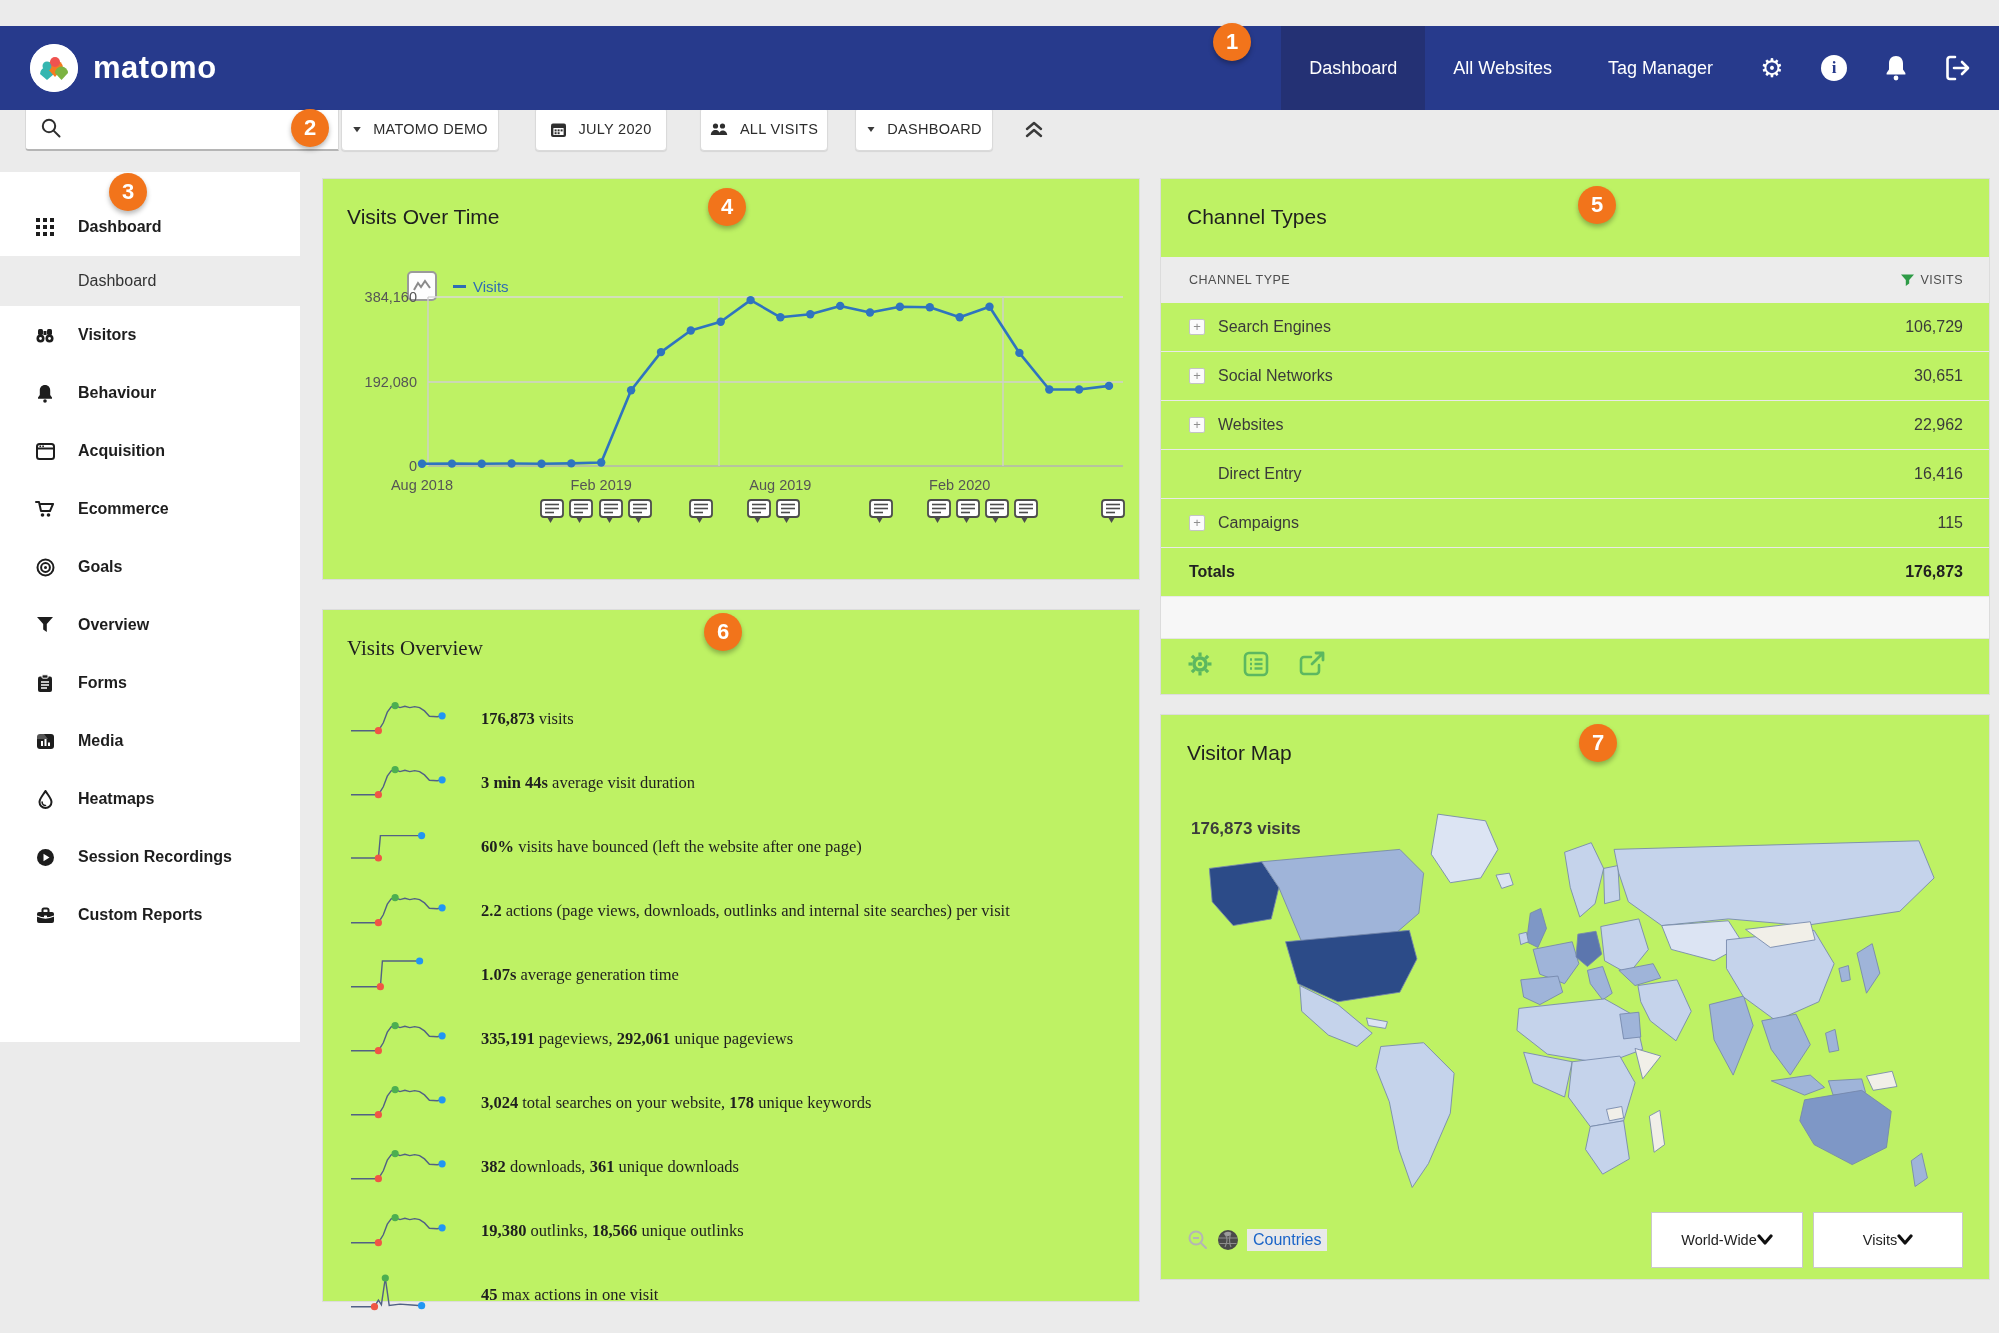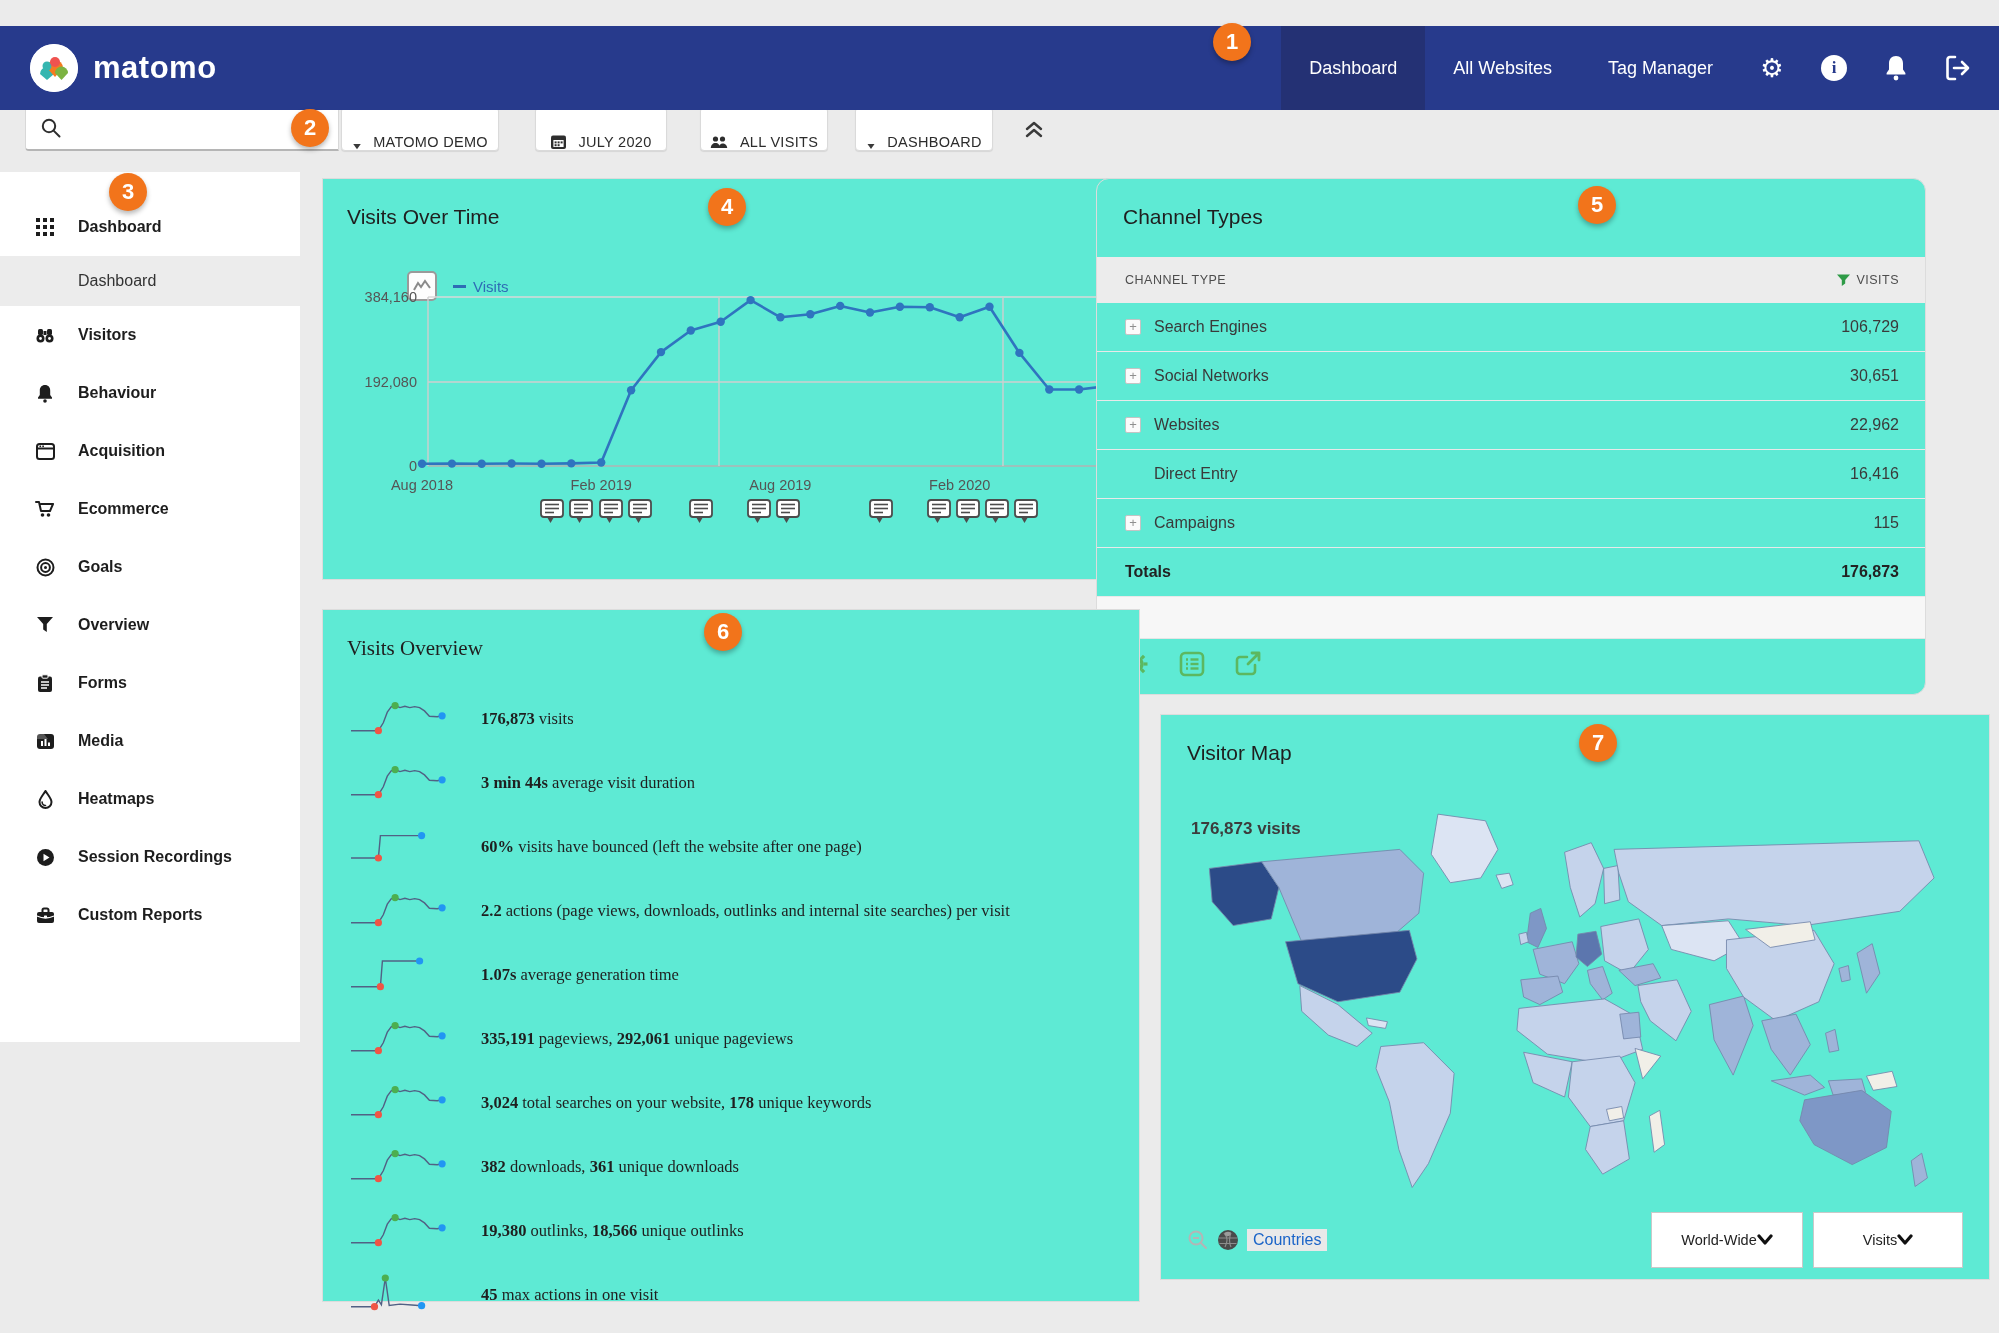--- a/index.html
+++ b/index.html
@@ -20,47 +20,47 @@
   .gear-glyph { font-family: "DejaVu Sans", sans-serif; font-size: 26px; line-height: 1; }
   .info-disc { width: 26px; height: 26px; border-radius: 50%; background: #fff; color: #273a8c;
     font-weight: 700; font-size: 17px; display: flex; align-items: center; justify-content: center; font-family: "Liberation Serif", serif; }
   
   .toolbar { position: absolute; top: 84px; left: 0; width: 1999px; height: 88px; }
   .searchbox { position: absolute; left: 25px; top: 21px; width: 314px; height: 46px; background: #fff;
     border: 1px solid #d8d8d8; border-bottom: 2px solid #b5b5b5; border-radius: 4px 0 0 4px;
     display: flex; align-items: center; padding-left: 14px; }
   .searchbox input { border: none; outline: none; font-size: 15px; width: 250px; margin-left: 10px; background: transparent; }
   .tool-btn { position: absolute; top: 23px; height: 44px; background: #fff; border: 1px solid #dadada;
-    border-radius: 4px; box-shadow: 0 1px 1px rgba(0,0,0,.09); display: flex; align-items: flex-end;
+    border-radius: 4px; box-shadow: 0 1px 1px rgba(0,0,0,.09); display: flex; align-items: center;
     justify-content: center; gap: 11px; font-size: 14.5px; color: #2c2c2c; letter-spacing: .3px; cursor: pointer; }
   .caret-down { width: 0; height: 0; border-left: 5px solid transparent; border-right: 5px solid transparent; border-top: 7px solid #3a3a3a; }
   
   .callout { position: absolute; width: 38px; height: 38px; border-radius: 50%; background: #f2741b;
     color: #fff; font-weight: 700; font-size: 22px; display: flex; align-items: center; justify-content: center;
     box-shadow: 0 3px 5px rgba(0,0,0,.28); z-index: 60; }
   
   .sidebar { position: absolute; left: 0; top: 172px; width: 300px; height: 870px; background: #fff; z-index: 5; }
   .side-item { display: flex; align-items: center; height: 58px; padding-left: 34px; font-size: 16px;
     font-weight: 700; color: #1d1d1d; cursor: pointer; }
   .side-item .sicon { width: 22px; height: 22px; margin-right: 22px; display: flex; align-items: center; justify-content: center; }
   .side-item.sub { font-weight: 400; color: #333; padding-left: 78px; height: 50px; background: #ececec; }
   .side-item.top-gap { margin-top: 26px; }
   
-  .widget { position: absolute; background: #5eead4; border: 1px solid #dcdcdc; }
+  .widget { position: absolute; background: #bef264; border: 1px solid #dcdcdc; }
   .w-title { font-size: 21px; color: #1f1f1f; font-weight: 400; }
   
   #w-vot { left: 322px; top: 178px; width: 818px; height: 402px; }
   #w-vot .w-title { position: absolute; left: 24px; top: 26px; }
   .legend-row { position: absolute; left: 84px; top: 92px; display: flex; align-items: center; gap: 16px; }
   .img-export { width: 30px; height: 30px; border: 2px solid #9a9a9a; border-radius: 5px; background: #fdfdfd;
     display: flex; align-items: center; justify-content: center; }
   .legend-entry { display: flex; align-items: center; gap: 7px; color: #2e6cb5; font-size: 15px; }
   .legend-dash { width: 13px; height: 3px; background: #2e6cb5; }
   
-  #w-ct { left: 1096px; top: 178px; width: 830px; height: 517px; border-radius: 13px; }
+  #w-ct { left: 1160px; top: 178px; width: 830px; height: 517px; }
   #w-ct .w-title { position: absolute; left: 26px; top: 26px; }
   .ct-head { position: absolute; left: 0; top: 78px; width: 100%; height: 46px; background: #ececec;
     display: flex; align-items: center; justify-content: space-between; padding: 0 26px 0 28px;
     font-size: 12.5px; color: #4d4d4d; letter-spacing: .5px; }
   .ct-head .rightcell { display: flex; align-items: center; gap: 5px; }
   .ct-rows { position: absolute; left: 0; top: 124px; width: 100%; }
   .ct-row { display: flex; align-items: center; height: 49px; border-bottom: 1px solid #e9e9e9;
     padding: 0 26px 0 28px; font-size: 16px; color: #3a3a3a; }
   .ct-row .val { margin-left: auto; }
   .ct-row.totals { font-weight: 700; color: #222; align-items: center; }

